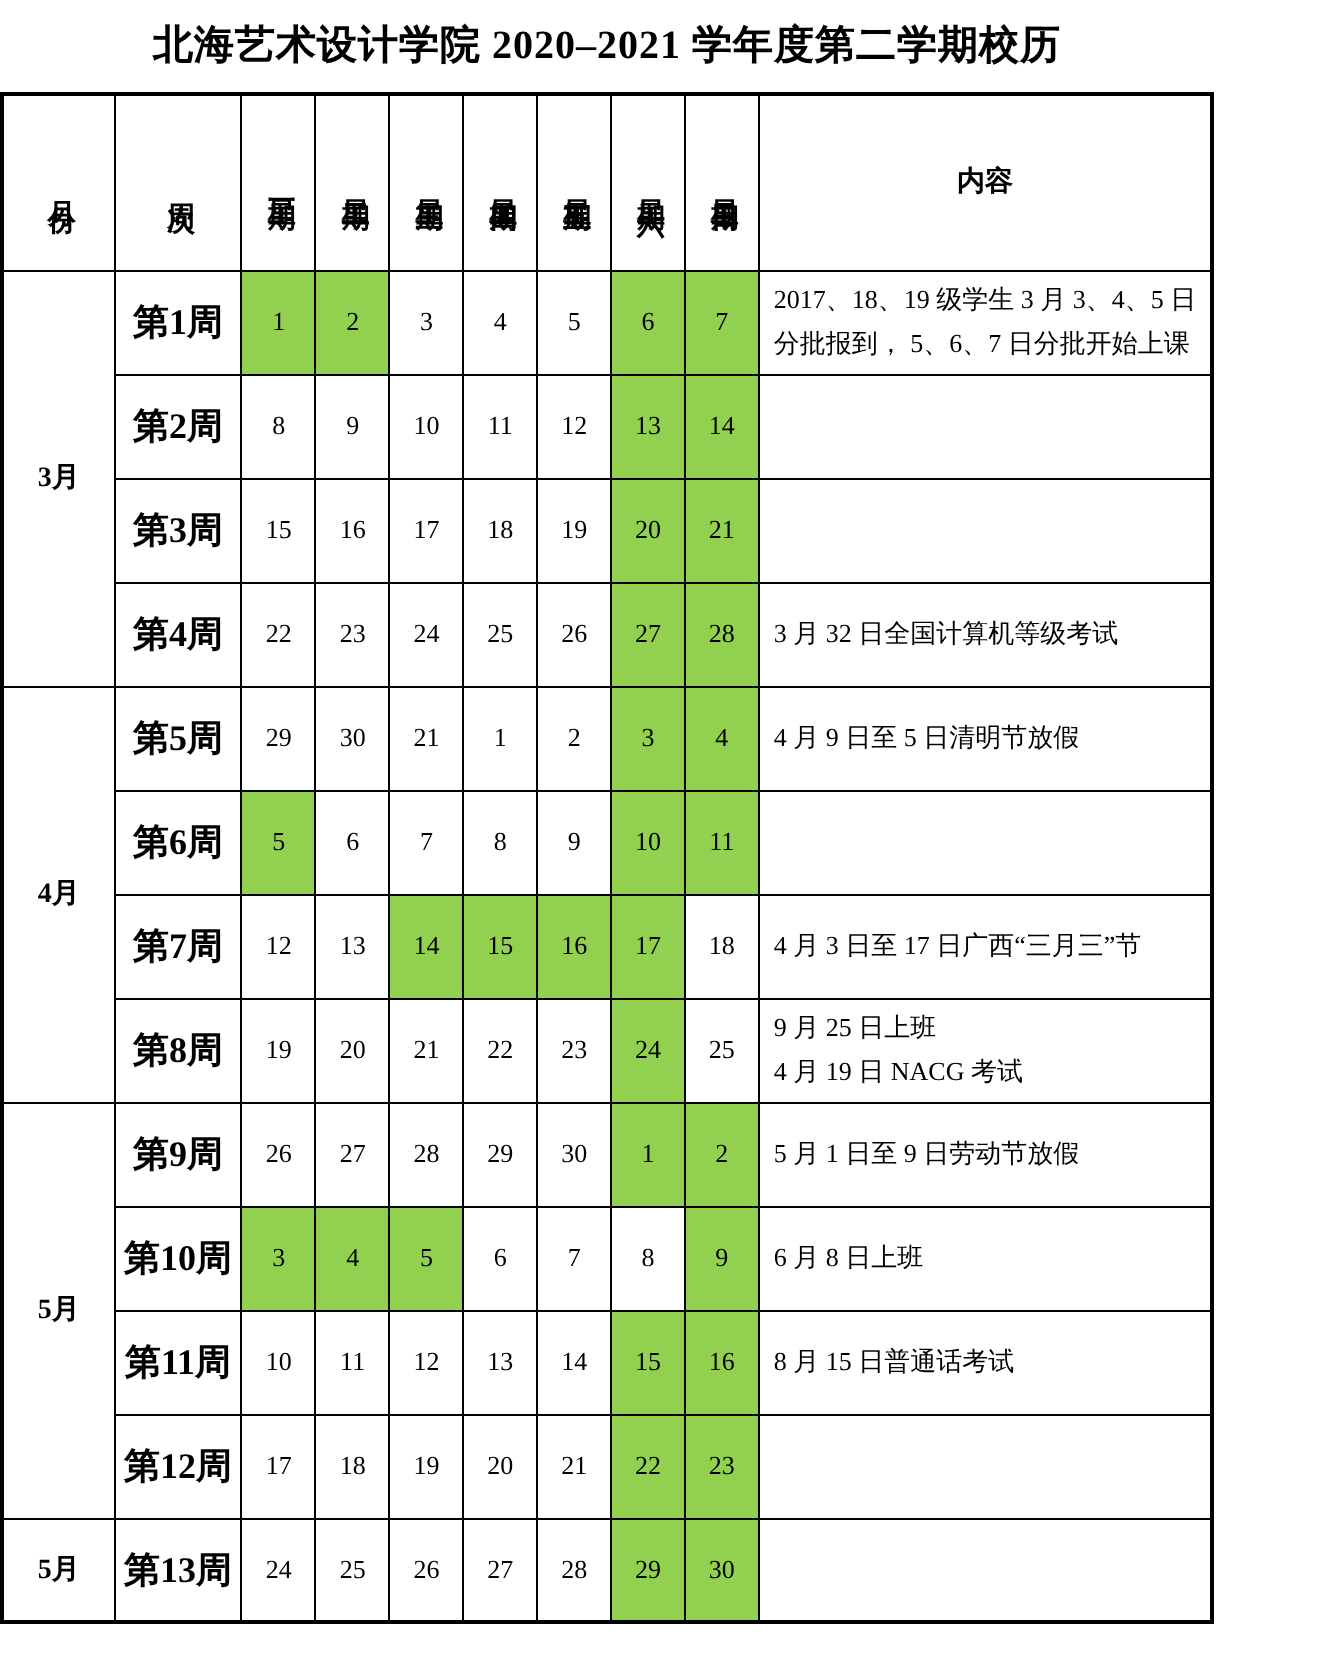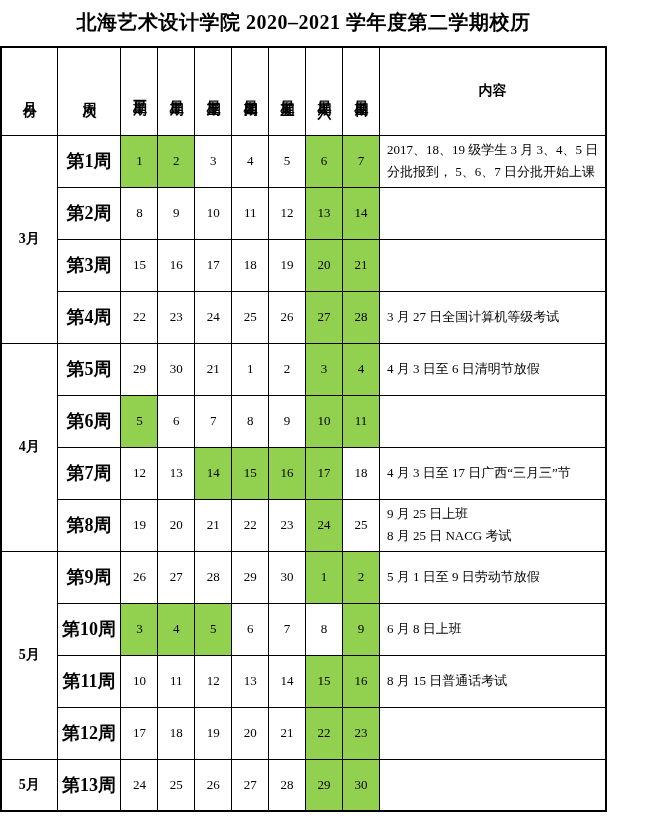--- a/index.html
+++ b/index.html
@@ -117,35 +117,35 @@
         <tr>
           <td class="week-cell">第4周</td>
           <td class="day-cell">22</td>
           <td class="day-cell">23</td>
           <td class="day-cell">24</td>
           <td class="day-cell">25</td>
           <td class="day-cell">26</td>
           <td class="day-cell hl">27</td>
           <td class="day-cell hl">28</td>
           <td class="content-cell">
-            <div>3 月 27 日全国计算机等级考试</div>
+            <div>3 月 32 日全国计算机等级考试</div>
           </td>
         </tr>
         <tr>
           <td class="month-cell" rowspan="4">4月</td>
           <td class="week-cell">第5周</td>
           <td class="day-cell">29</td>
           <td class="day-cell">30</td>
           <td class="day-cell">21</td>
           <td class="day-cell">1</td>
           <td class="day-cell">2</td>
           <td class="day-cell hl">3</td>
           <td class="day-cell hl">4</td>
           <td class="content-cell">
-            <div>4 月 3 日至 6 日清明节放假</div>
+            <div>4 月 9 日至 5 日清明节放假</div>
           </td>
         </tr>
         <tr>
           <td class="week-cell">第6周</td>
           <td class="day-cell hl">5</td>
           <td class="day-cell">6</td>
           <td class="day-cell">7</td>
           <td class="day-cell">8</td>
           <td class="day-cell">9</td>
           <td class="day-cell hl">10</td>
@@ -169,21 +169,21 @@
           <td class="week-cell">第8周</td>
           <td class="day-cell">19</td>
           <td class="day-cell">20</td>
           <td class="day-cell">21</td>
           <td class="day-cell">22</td>
           <td class="day-cell">23</td>
           <td class="day-cell hl">24</td>
           <td class="day-cell">25</td>
           <td class="content-cell">
             <div>9 月 25 日上班</div>
-            <div>8 月 25 日 NACG 考试</div>
+            <div>4 月 19 日 NACG 考试</div>
           </td>
         </tr>
         <tr>
           <td class="month-cell" rowspan="4">5月</td>
           <td class="week-cell">第9周</td>
           <td class="day-cell">26</td>
           <td class="day-cell">27</td>
           <td class="day-cell">28</td>
           <td class="day-cell">29</td>
           <td class="day-cell">30</td>

